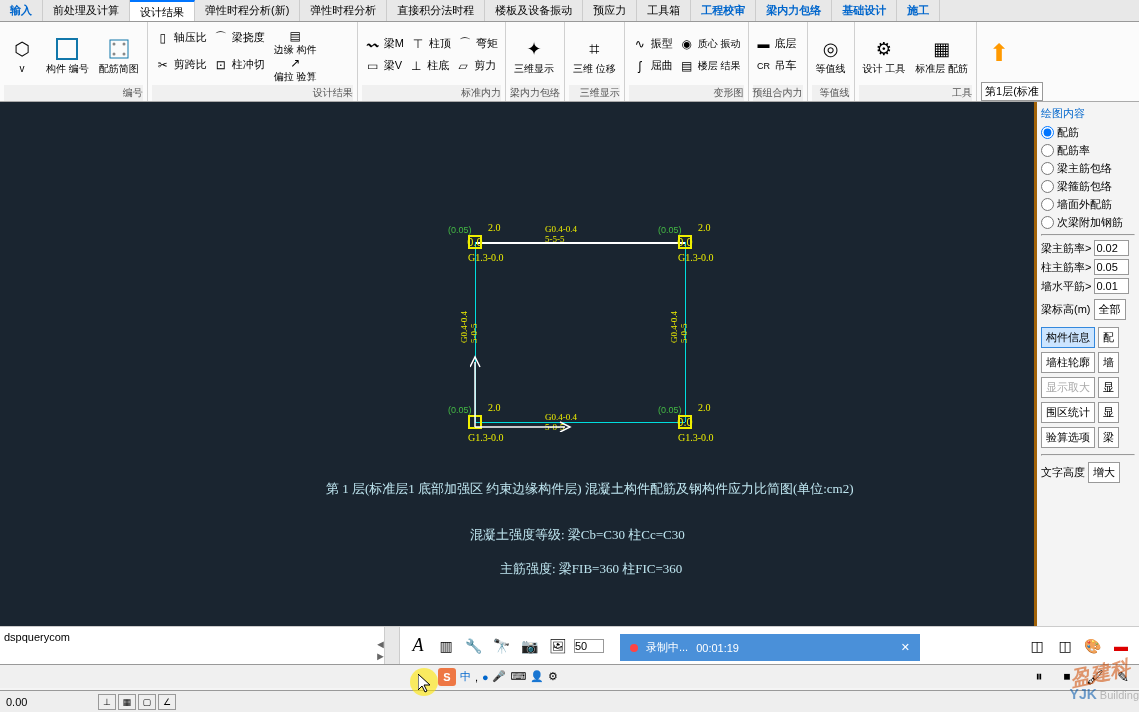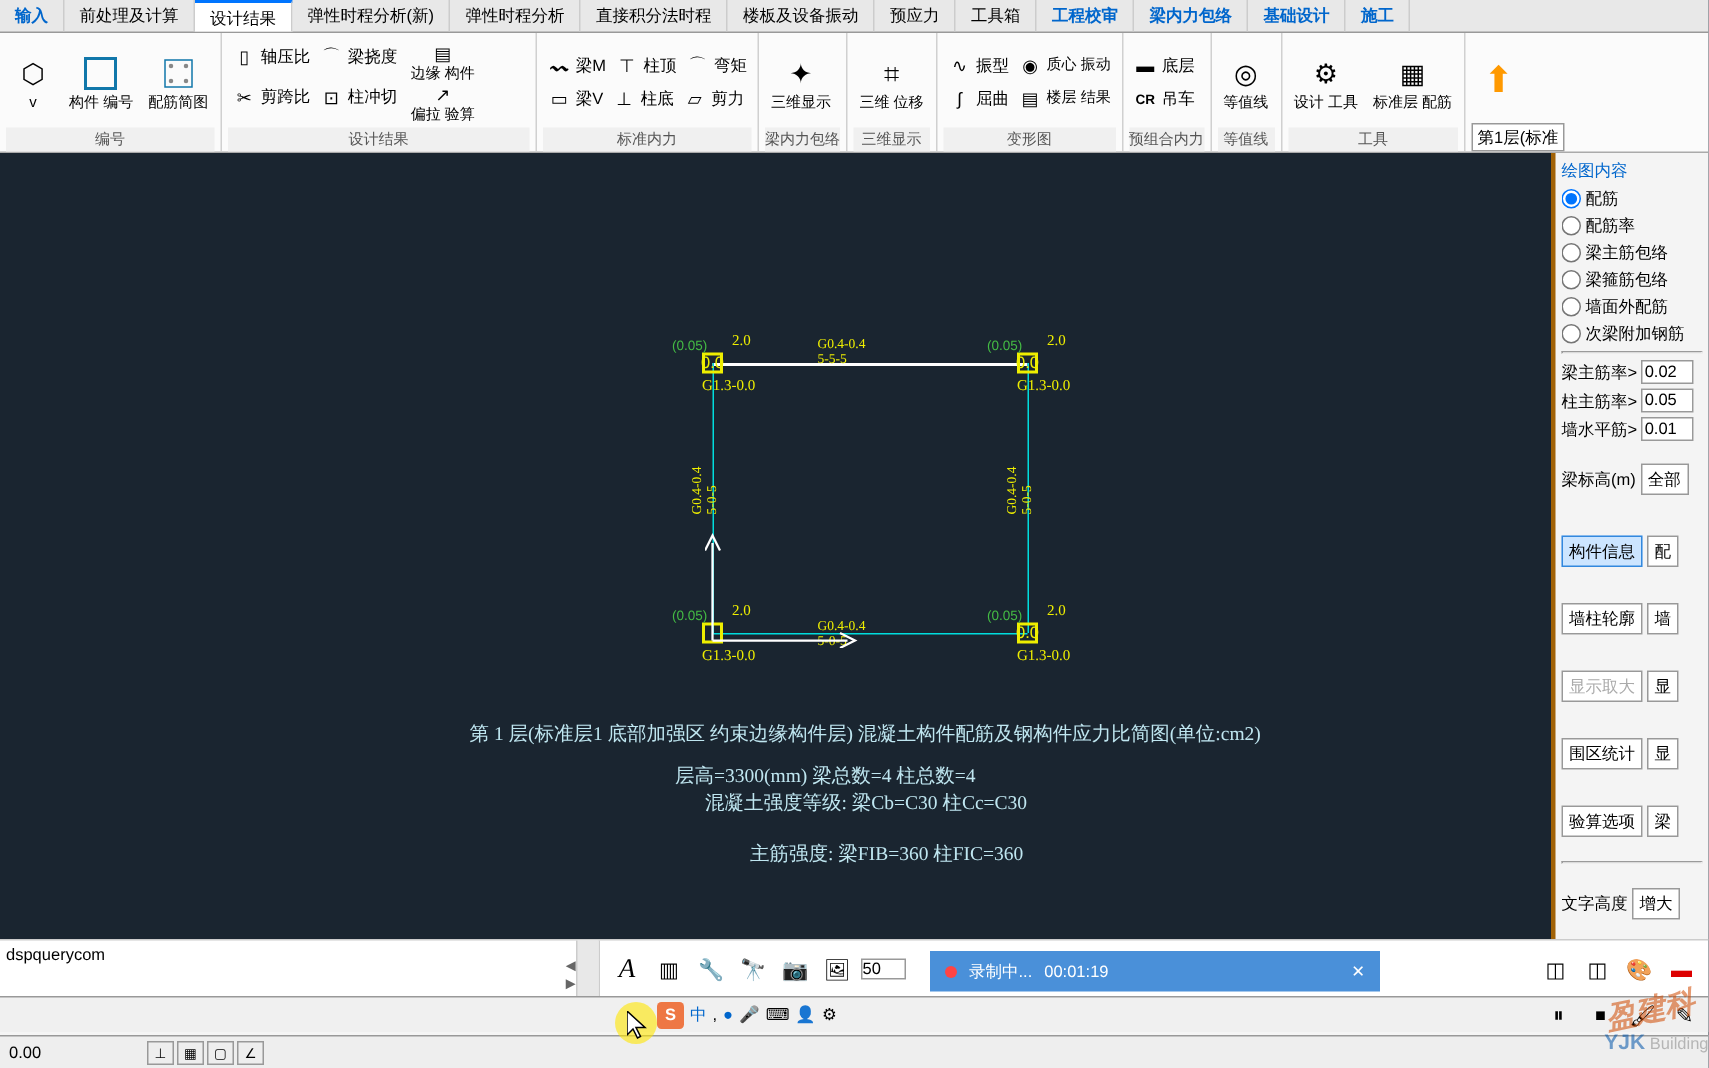--- a/index.html
+++ b/index.html
@@ -9,30 +9,30 @@
 .tab.blue{color:#0066cc;font-weight:bold}
 .tab.active{background:#fff;border-top:2px solid #0075ff;color:#000}
 .ribbon{height:80px;background:#fbfbfb;display:flex;border-bottom:1px solid #aaa}
 .rgroup{border-right:1px solid #d0d0d0;padding:2px 4px 0;display:flex;flex-direction:column;justify-content:space-between}
 .rgrow{display:flex;gap:2px;flex:1}
 .rbigbtn{display:flex;flex-direction:column;align-items:center;justify-content:center;padding:2px 4px;min-width:34px;cursor:pointer}
 .ricon{width:28px;height:28px;display:flex;align-items:center;justify-content:center;font-size:18px}
 .rsmbtn{display:flex;align-items:center;gap:3px;padding:1px 3px;height:20px;cursor:pointer;white-space:nowrap}
 .ricon-sm{width:16px;height:16px;display:flex;align-items:center;justify-content:center;font-size:12px}
 .rlabel{text-align:right;font-size:10px;white-space:nowrap;line-height:1.1}
-.rgtitle{text-align:center;font-size:10px;color:#555;padding:1px 0;background:#f0f0f0}
+.rgtitle{text-align:right;font-size:10px;color:#555;padding:1px 0;background:#f0f0f0}
 .workspace{display:flex;height:524px}
 .canvas{flex:1;background:#1a2530;position:relative;overflow:hidden}
 .sidepanel{width:105px;background:#f4f4f4;border-left:3px solid #a16207;padding:4px;overflow:hidden}
 .sp-title{color:#0066cc;margin-bottom:4px}
 .sp-radio{display:flex;align-items:center;gap:3px;margin:3px 0;cursor:pointer}
 .sp-radio input{margin:0}
 .sp-row{display:flex;align-items:center;gap:3px;margin:3px 0}
 .sp-row input[type=text]{width:35px;border:1px solid #999;padding:1px}
-.sp-btn{border:1px solid #999;background:#fff;padding:2px 4px;margin:12px 0;cursor:pointer;display:inline-block;text-align:center}
+.sp-btn{border:1px solid #999;background:#fff;padding:2px 4px;margin:2px 0;cursor:pointer;display:inline-block;text-align:center}
 .sp-btn.active{background:#cce5ff;border-color:#3388dd}
 .sp-btn.disabled{color:#aaa}
 .sp-btnrow{display:flex;gap:3px;flex-wrap:wrap}
 .diag-text{position:absolute;color:#bfe6f0;font-family:SimSun,serif;font-size:13px;white-space:nowrap}
 .diag-line{position:absolute;background:#0dd}
 .diag-node{position:absolute;width:14px;height:14px;border:2px solid #ee0;color:#ee0;font-size:8px;display:flex;align-items:center;justify-content:center}
 .diag-lbl{position:absolute;color:#ee0;font-size:10px;font-family:SimSun}
 .diag-green{position:absolute;color:#4b4;font-size:9px}
 .bottombar{height:24px;background:#f0f0f0;border-top:1px solid #999;display:flex;align-items:center;padding:0 4px;gap:4px}
 .cmdpanel{height:38px;background:#fff;border-top:1px solid #ccc;display:flex}
@@ -220,21 +220,21 @@
     <div class="rgtitle">变形图</div>
   </div>
 
   <div class="rgroup">
     <div class="rgrow" style="flex-direction:column;justify-content:center">
       <div class="rsmbtn">
           <span class="ricon-sm">▬</span>
           <span>底层</span>
         </div>
       <div class="rsmbtn">
-          <span class="ricon-sm" style="font-size:9px;font-weight:bold">CR</span>
+          <span class="ricon-sm" style="font-size:9px;font-weight:normal">CR</span>
           <span>吊车</span>
         </div>
     </div>
     <div class="rgtitle">预组合内力</div>
   </div>
 
   <div class="rgroup">
     <div class="rgrow">
         <div class="rbigbtn">
           <div class="ricon">◎</div>
@@ -310,22 +310,21 @@
 5-0-5</div>
     <div class="diag-lbl" style="left:453px;top:215px;white-space:pre;font-size:9px;transform:rotate(-90deg)">G0.4-0.4
 5-0-5</div>
     <div class="diag-lbl" style="left:663px;top:215px;white-space:pre;font-size:9px;transform:rotate(-90deg)">G0.4-0.4
 5-0-5</div>
 
     <svg style="position:absolute;left:470px;top:250px" width="130" height="80">
         <path d="M5 75 L5 10 M0 15 L5 5 L10 15 M5 75 L95 75 M90 70 L100 75 L90 80" stroke="#fff" fill="none" stroke-width="1.5"></path>
       </svg>
 
-    <div class="diag-text" style="left:313px;top:378px">第 1 层(标准层1 底部加强区 约束边缘构件层) 混凝土构件配筋及钢构件应力比简图(单位:cm2)</div>
-    <div class="diag-text" style="left:450px;top:406px">层高=3300(mm) 梁总数=4 柱总数=4</div>
+    <div class="diag-text" style="left:326px;top:378px">第 1 层(标准层1 底部加强区 约束边缘构件层) 混凝土构件配筋及钢构件应力比简图(单位:cm2)</div>
     <div class="diag-text" style="left:470px;top:424px">混凝土强度等级: 梁Cb=C30 柱Cc=C30</div>
     <div class="diag-text" style="left:500px;top:458px">主筋强度: 梁FIB=360 柱FIC=360</div>
   </div>
 
   <div class="sidepanel">
     <div class="sp-title">绘图内容</div>
     <label class="sp-radio">
         <input type="radio" name="r" checked="" style="">
         <span>配筋</span>
       </label>

